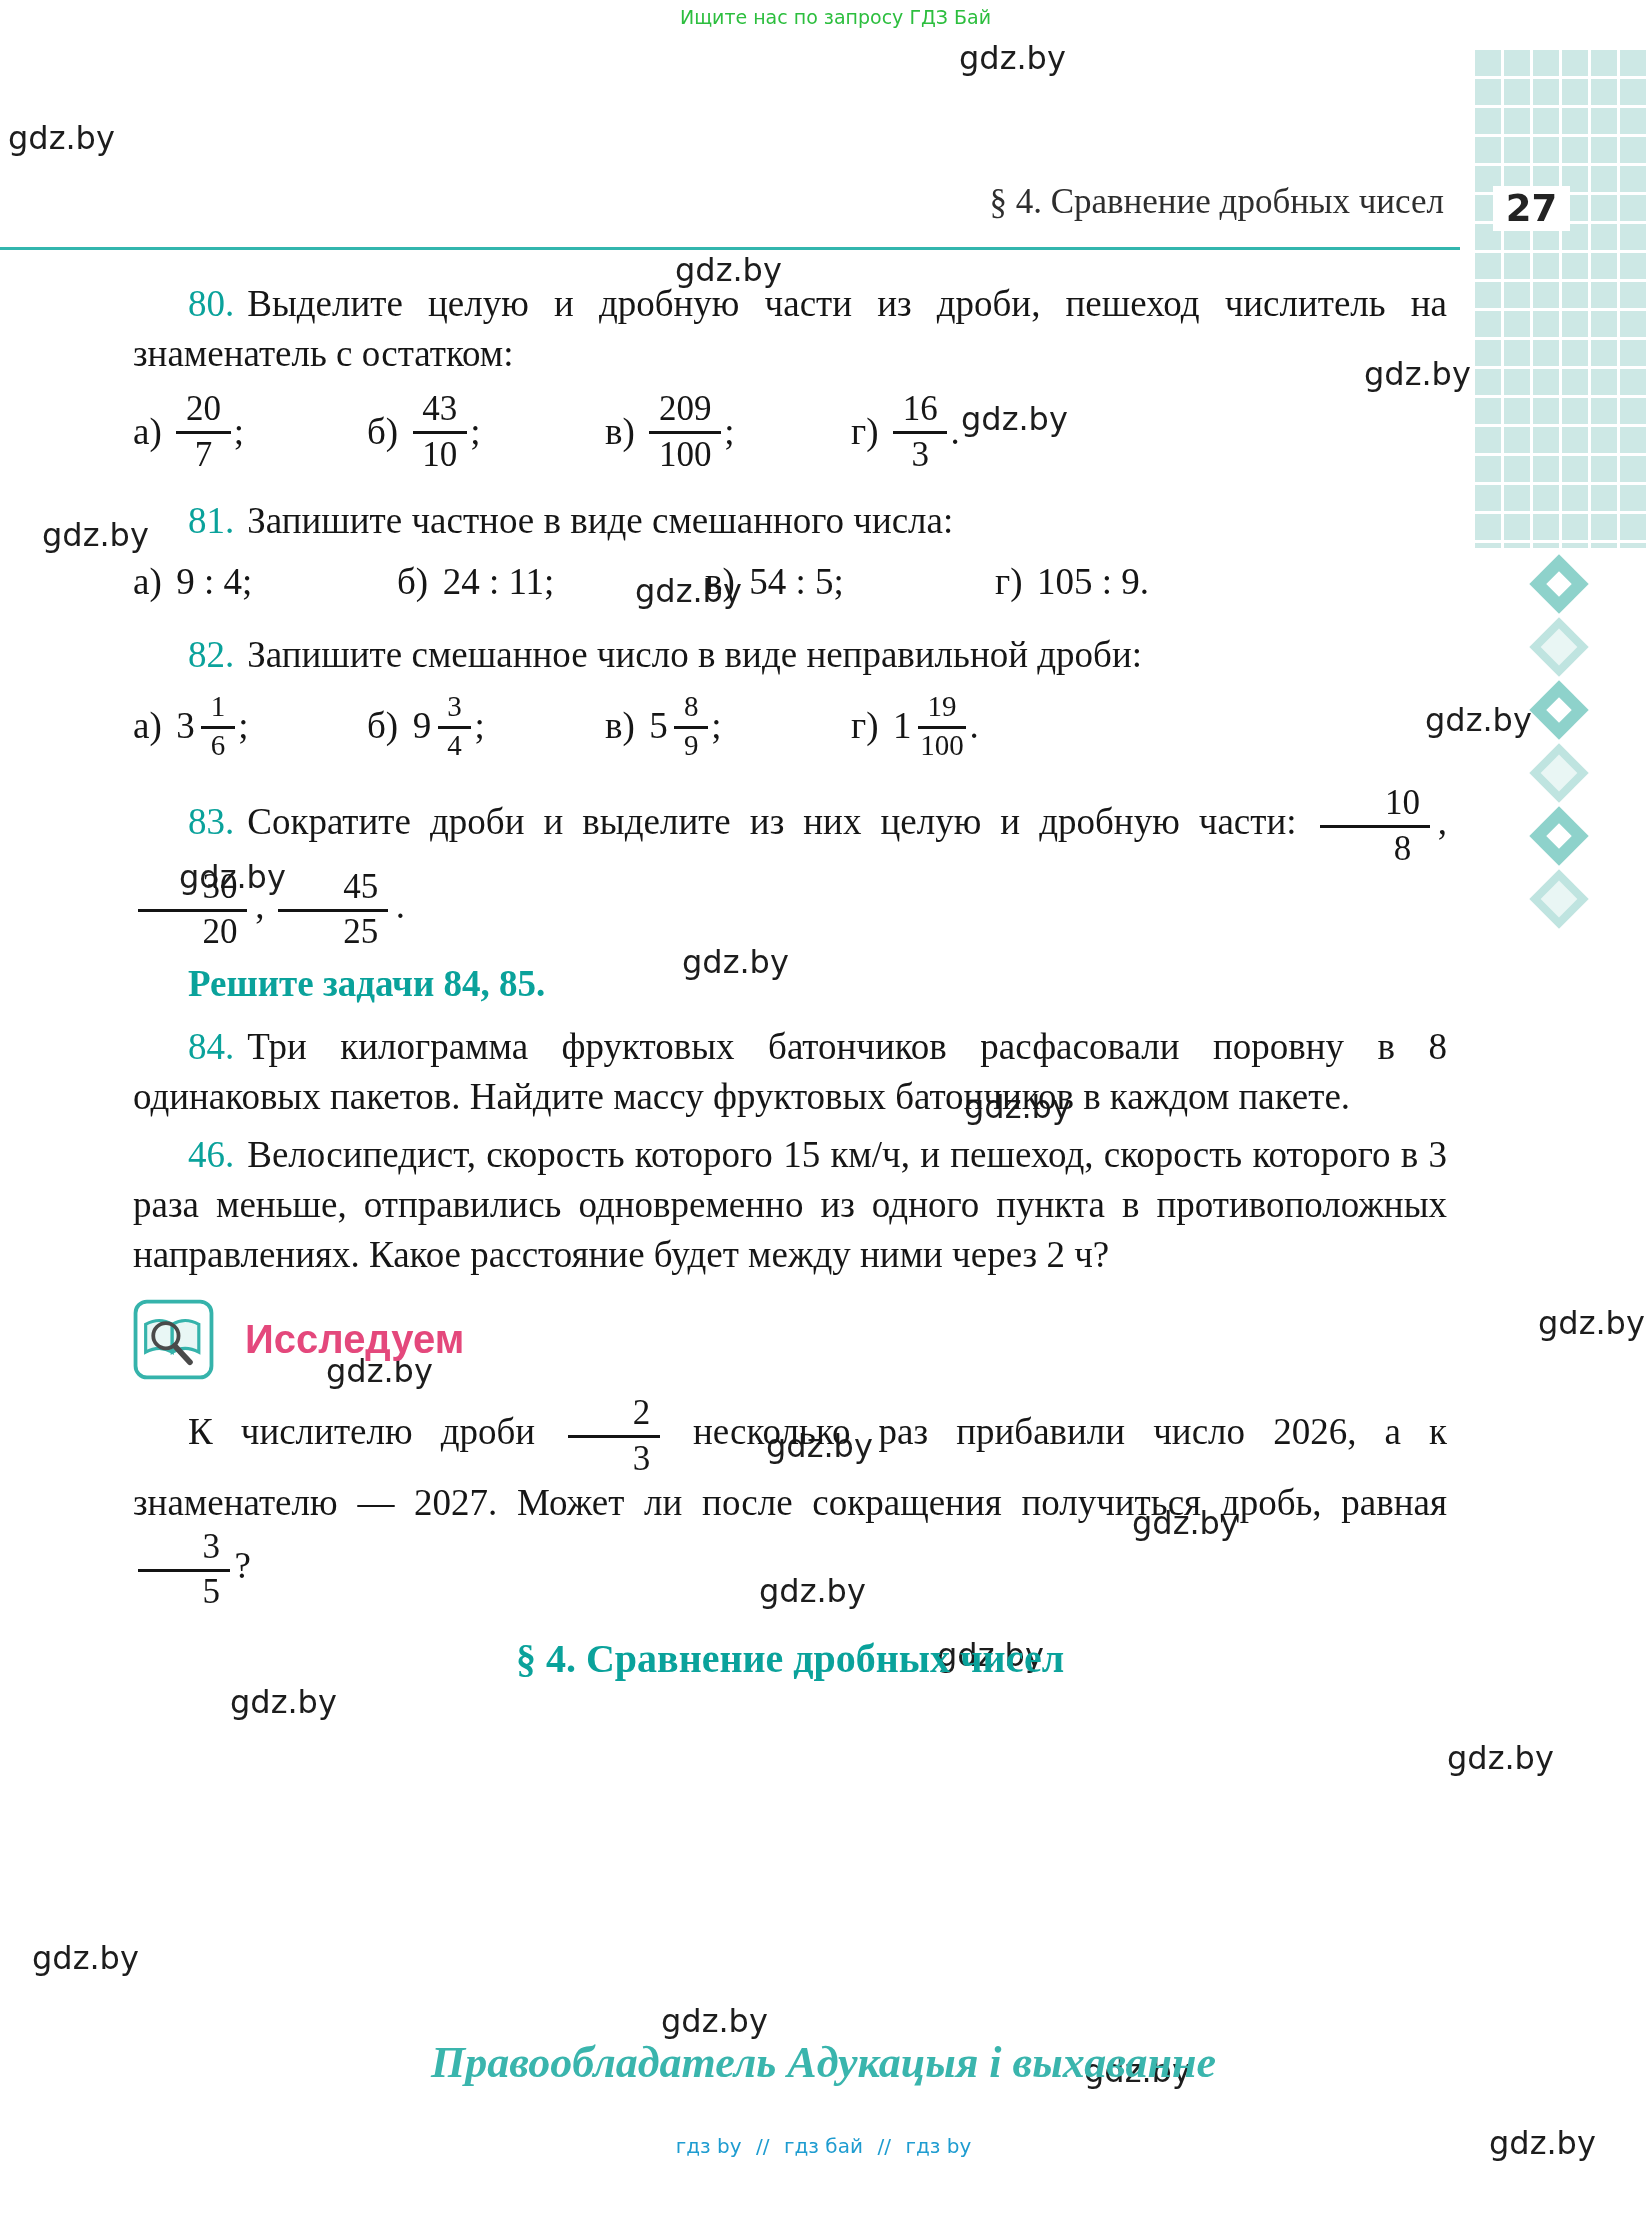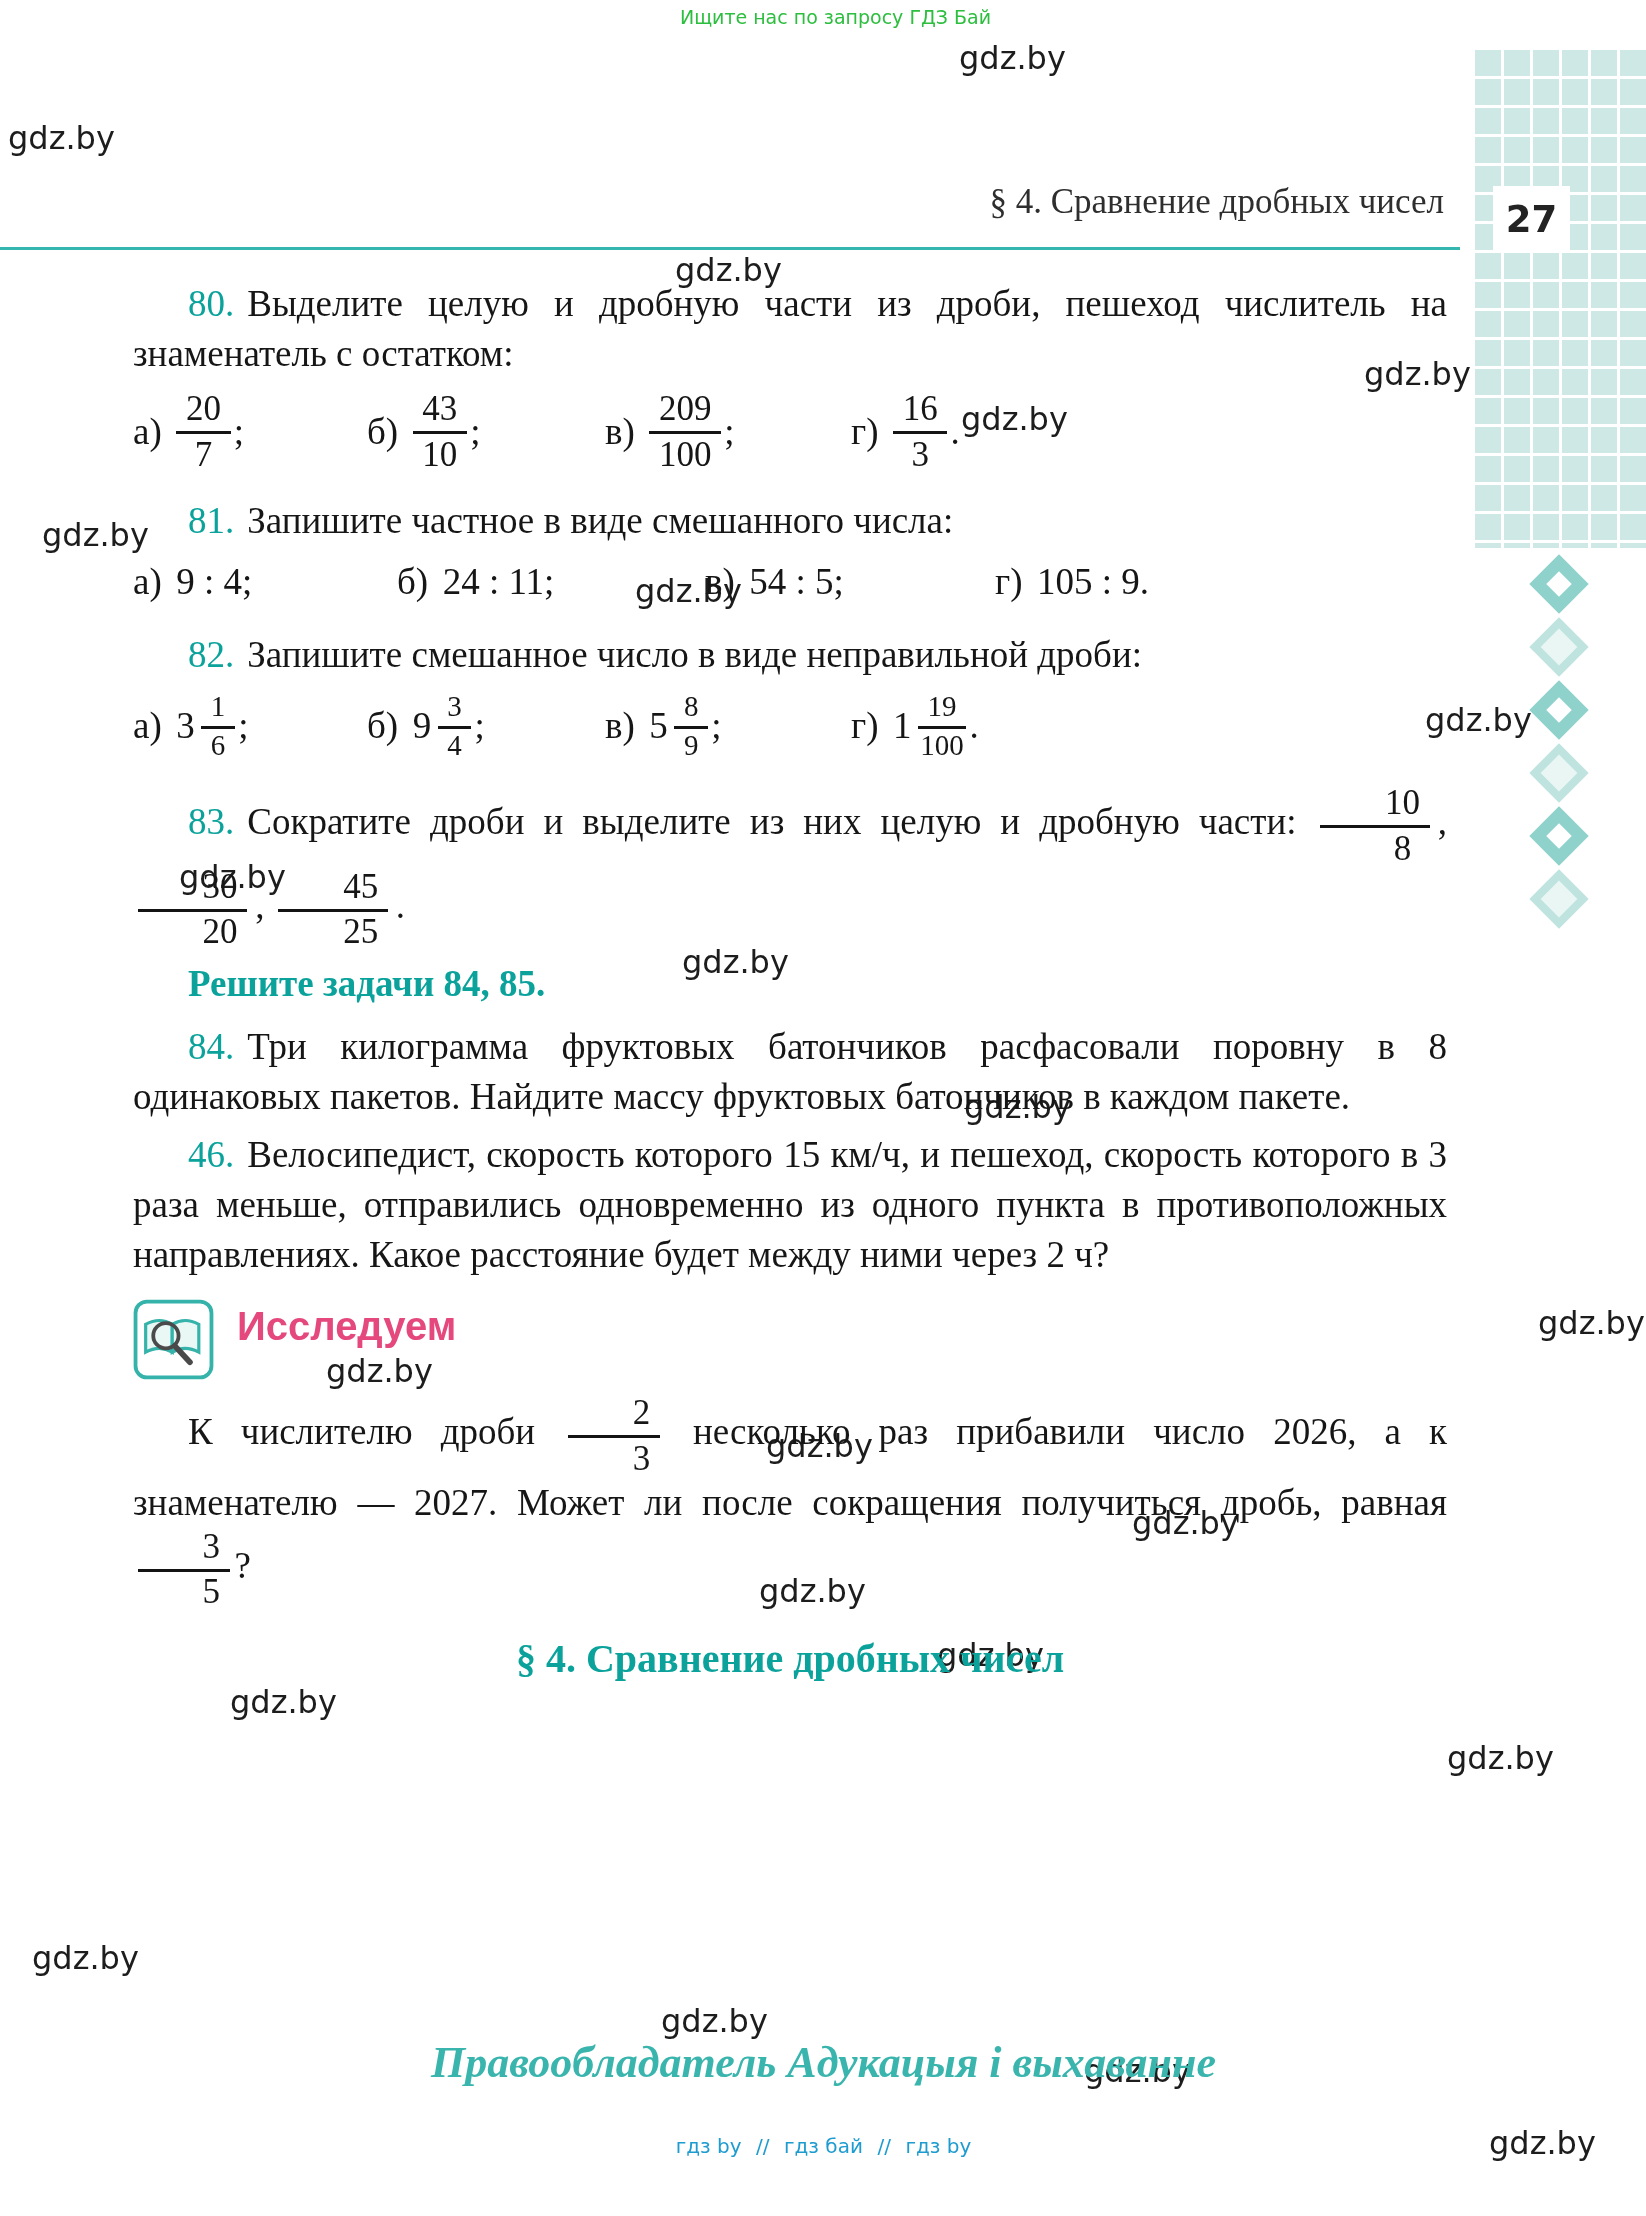--- a/index.html
+++ b/index.html
@@ -35,21 +35,21 @@
   .strip { position: absolute; left: 1472px; top: 47px; width: 174px; height: 935px; }
   .strip-grid {
     position: absolute; top: 0; left: 0; width: 100%; height: 501px;
     background-color: #cde8e5;
     background-image:
       linear-gradient(to right, #ffffff 3.2px, transparent 3.2px),
       linear-gradient(to bottom, #ffffff 3.2px, transparent 3.2px);
     background-size: 29px 29px;
   }
   .page-number-box {
-    position: absolute; left: 21px; top: 139px; width: 77px; height: 67px;
+    position: absolute; left: 21px; top: 139px; width: 77px; height: 45px;
     background: #ffffff; display: flex; align-items: center; justify-content: center;
     font-family: "DejaVu Sans", sans-serif; font-weight: bold; font-size: 37px; color: #232323;
   }
   .strip-orn {
     position: absolute; top: 516px; left: 0; width: 100%;
     display: flex; flex-direction: column; align-items: center; gap: 21px;
   }
   .orn { width: 42px; height: 42px; background: #8ed2cb; transform: rotate(45deg); position: relative; }
   .orn::after { content: ""; position: absolute; inset: 12px; background: #ffffff; }
   .orn.alt { background: #bfe4e0; }
@@ -88,21 +88,21 @@
   .frac .den { display: block; padding-top: 1.6px; }
   .frac.small { font-size: 29px; }
   .frac.inline { margin: 0 4.8px; }
   .sep { margin-left: 3.2px; }
 
   .solve-note {
     padding-left: 55px; margin: 4.8px 0 13px;
     color: #0aa29b; font-weight: bold;
   }
 
-  .research-head { display: flex; gap: 23px; margin: 19.3px 0 14.5px; }
+  .research-head { display: flex; align-items: center; gap: 31px; margin: 19.3px 0 14.5px; }
   .research-icon { width: 81px; height: 81px; display: inline-flex; }
   .research-label { color: #e4487c; font-weight: bold; font-size: 40px; font-family: "Liberation Sans", sans-serif; }
   .research-text { text-indent: 55px; margin-bottom: 14.5px; }
 
   .section-heading {
     text-align: center; color: #0aa29b; font-size: 40px; font-weight: bold;
     margin: 21px 0 17.7px;
   }
   .section-para { text-indent: 55px; }
   .section-para b { font-weight: bold; }

